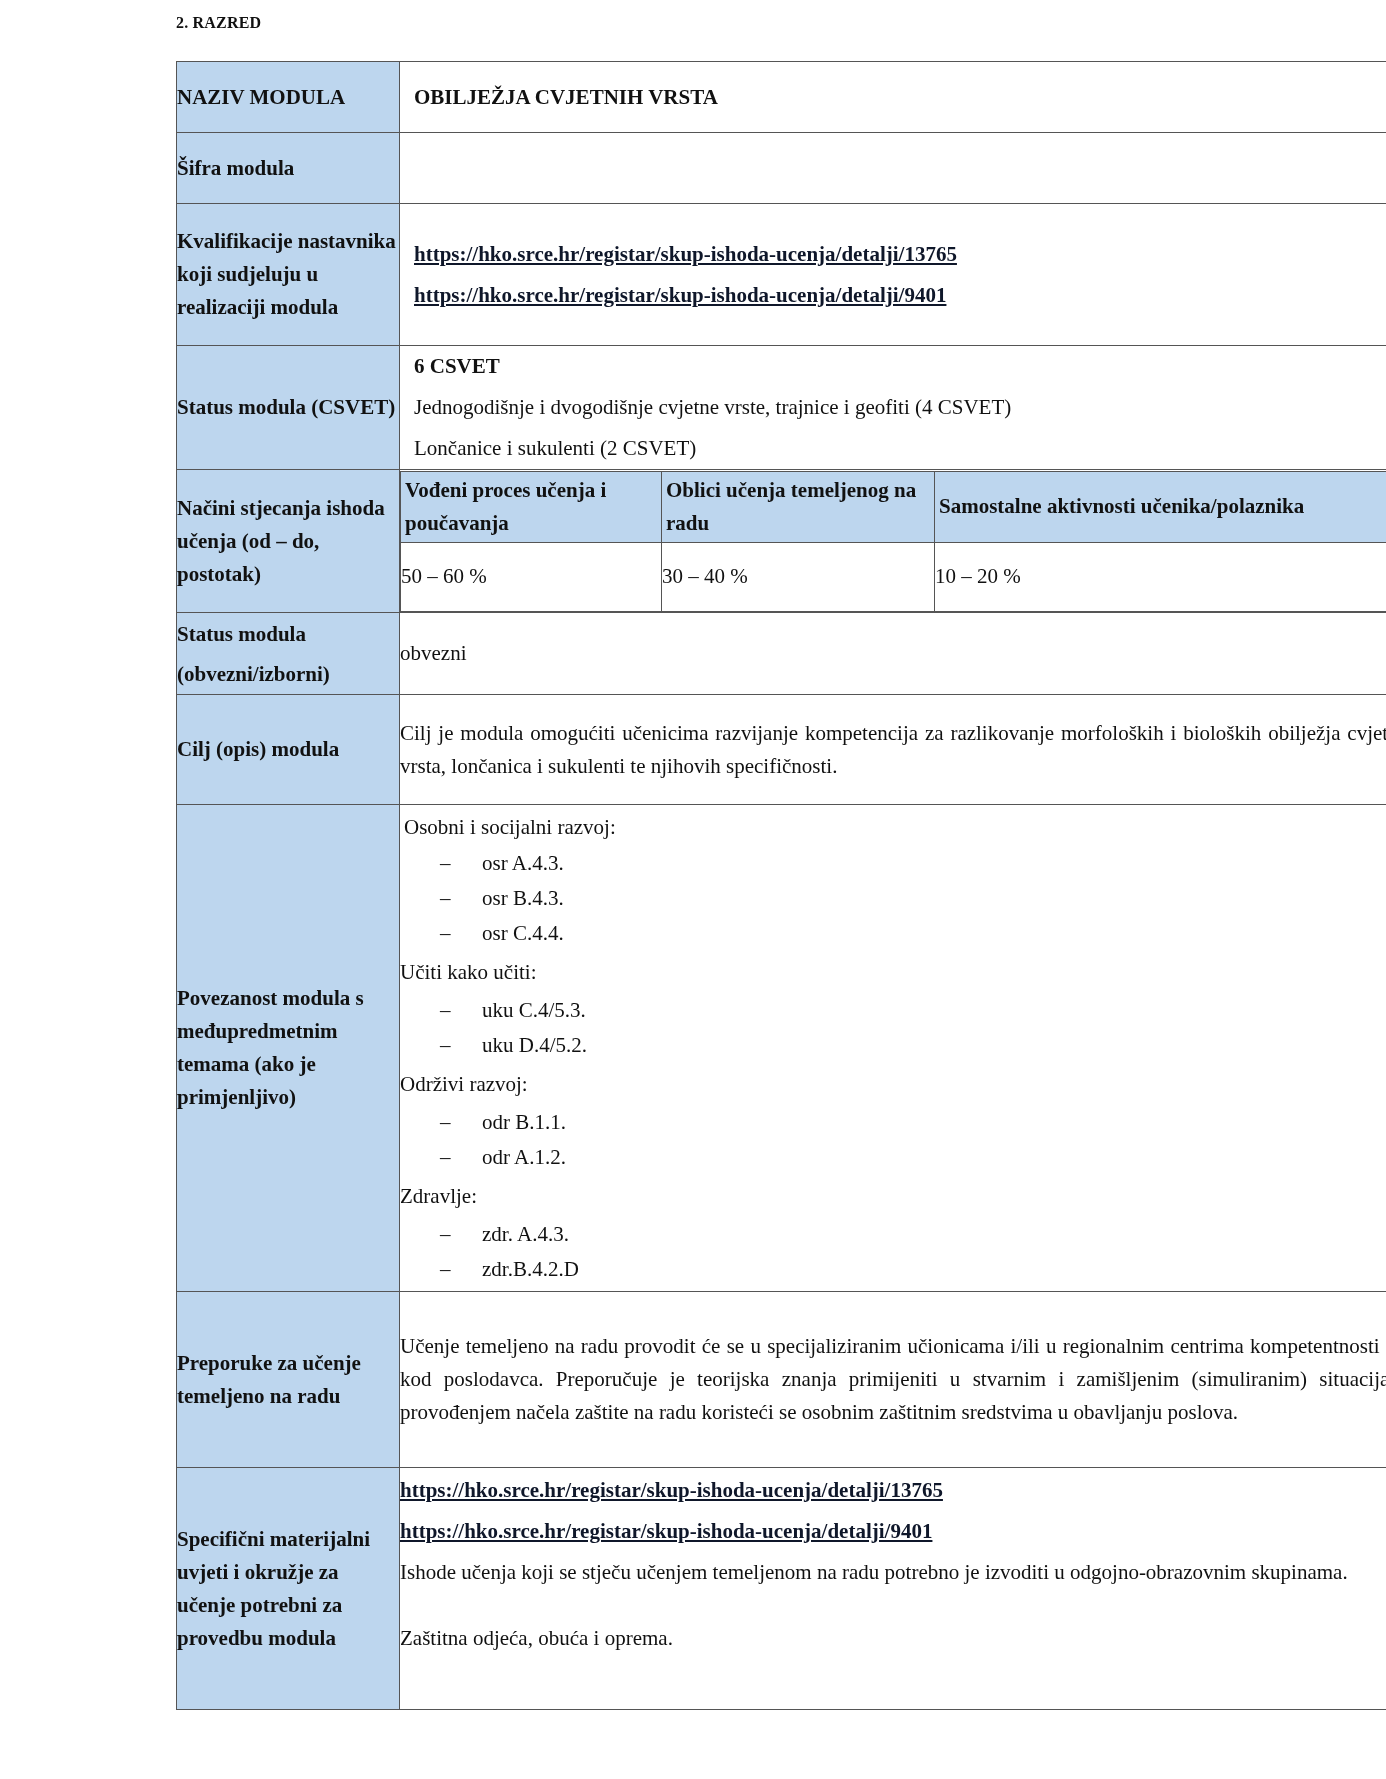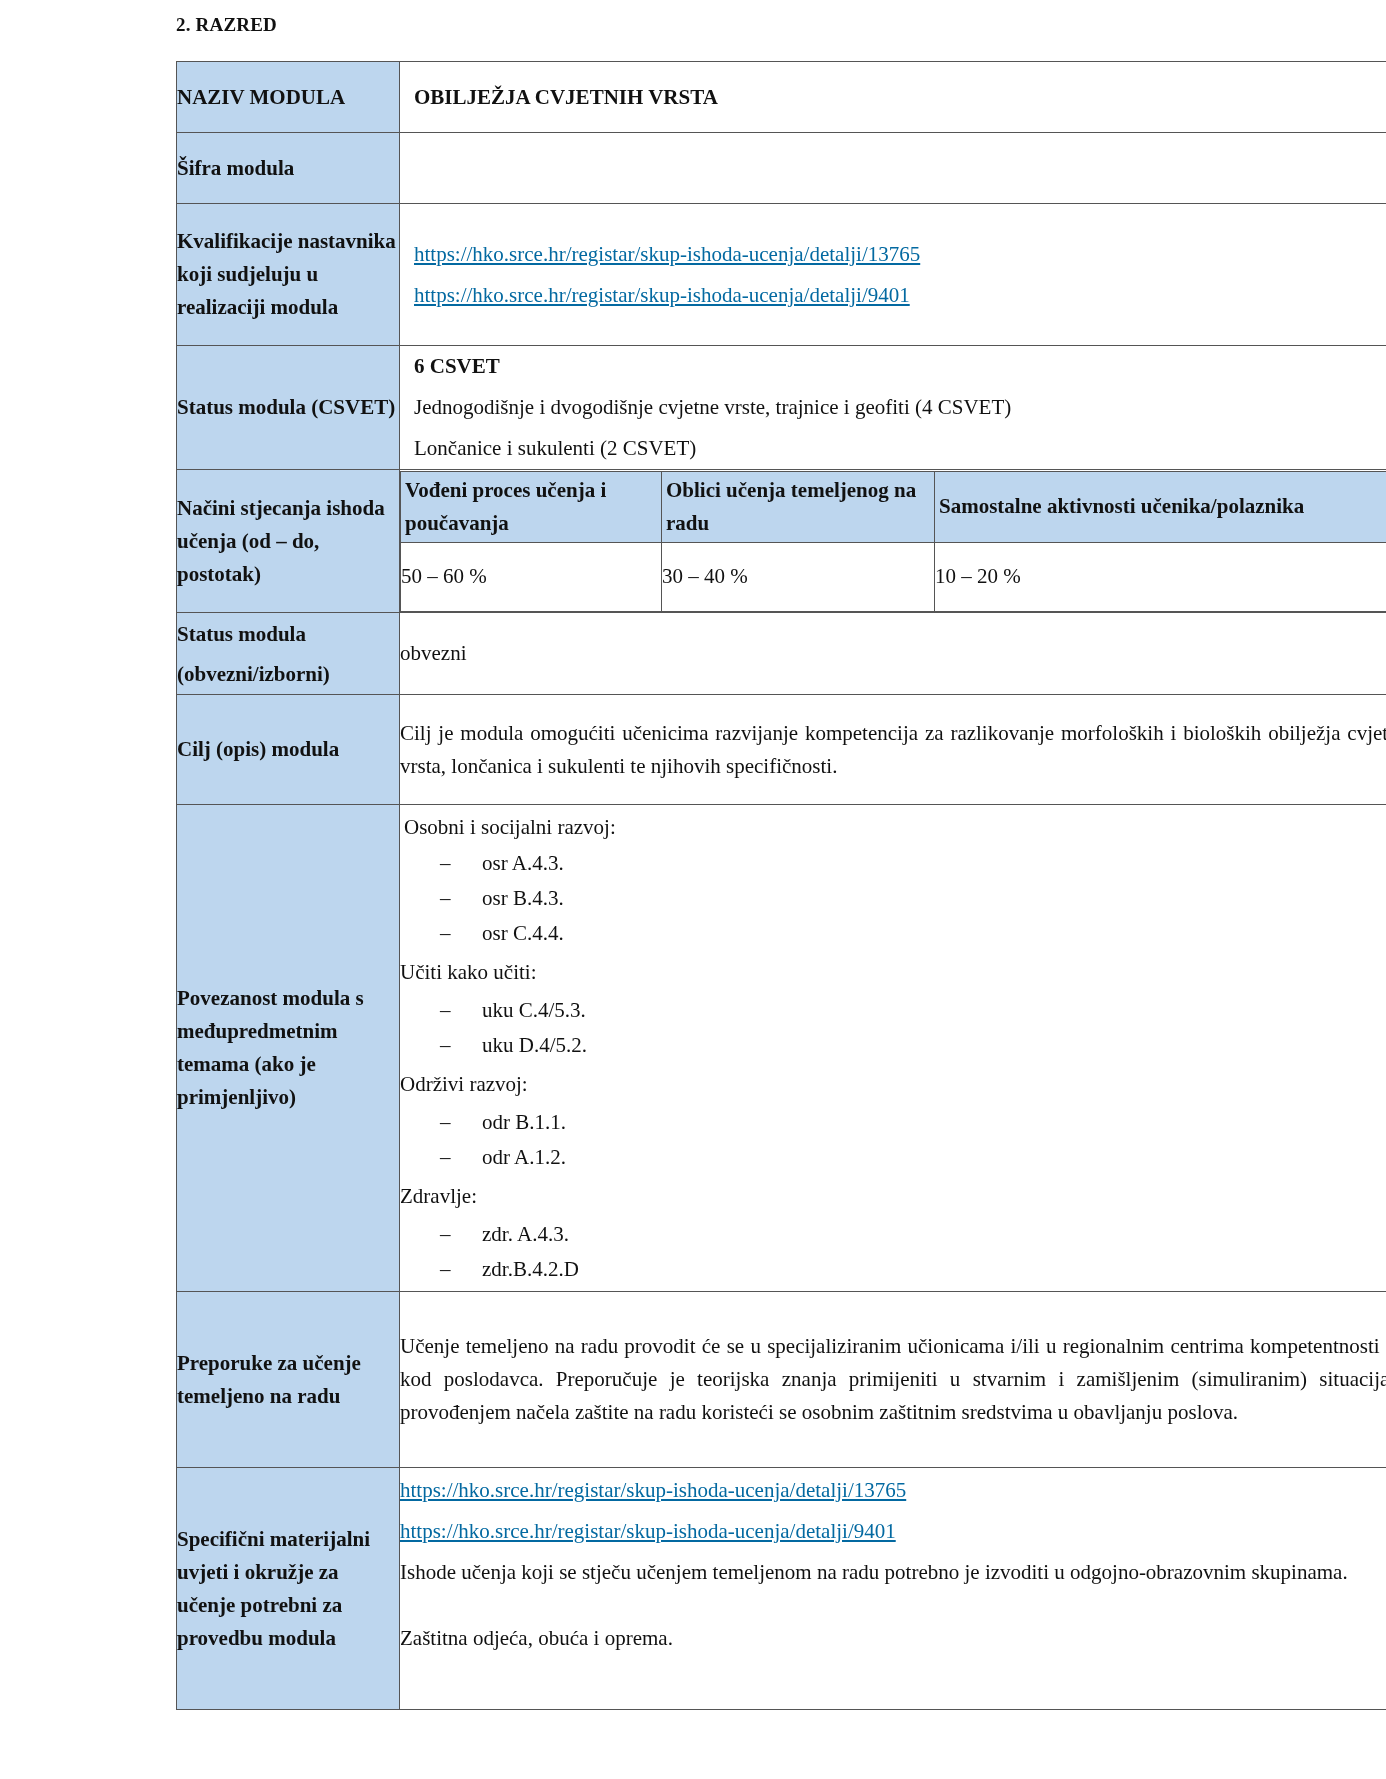--- a/index.html
+++ b/index.html
@@ -1,23 +1,23 @@
 <!DOCTYPE html>
 <html><head>
 <meta charset="utf-8">
 <style>
   html, body { margin:0; padding:0; background:#ffffff; }
   body { width:1386px; height:1779px; position:relative; font-family:"DejaVu Serif","Liberation Serif",serif; color:#111; }
-  .page-title { position:absolute; left:176px; top:14px; font-family:"Liberation Serif","DejaVu Serif",serif; font-weight:bold; font-size:19px; letter-spacing:0.2px; }
+  .page-title { position:absolute; left:176px; top:14px; font-family:"Liberation Serif","DejaVu Serif",serif; font-weight:bold; font-size:16px; letter-spacing:0.2px; }
   table.module { position:absolute; left:176px; top:61px; width:1240px; border-collapse:collapse; table-layout:fixed; font-family:"Liberation Serif","DejaVu Serif",serif; font-size:21px; }
   table.module td { border:1.5px solid #555; vertical-align:middle; padding:0; }
   td.label { background:#bdd6ee; font-weight:bold; padding:0 6px 0 7px; line-height:33px; width:222px; }
   td.value { padding:0 6px 0 10px; line-height:33px; background:#fff; }
   .bold { font-weight:bold; }
-  a.link { color:#0369a1; text-decoration:underline; }
+  a.link { color:#0f172a; text-decoration:underline;font-weight:bold; }
   .just { text-align:justify; }
   .inner { width:100%; border-collapse:collapse; table-layout:fixed; }
   .inner td { border:1px solid #555; text-align:left; }
   .inner td.h { background:#bdd6ee; font-weight:bold; line-height:33px; height:70px; padding:0 4px; }
   .inner td.v { height:68px; }
   .topic-head { margin:0; }
   .bullet { display:flex; line-height:35px; }
   .bullet .dash { width:42px; padding-left:40px; }
 </style>
 </head>

